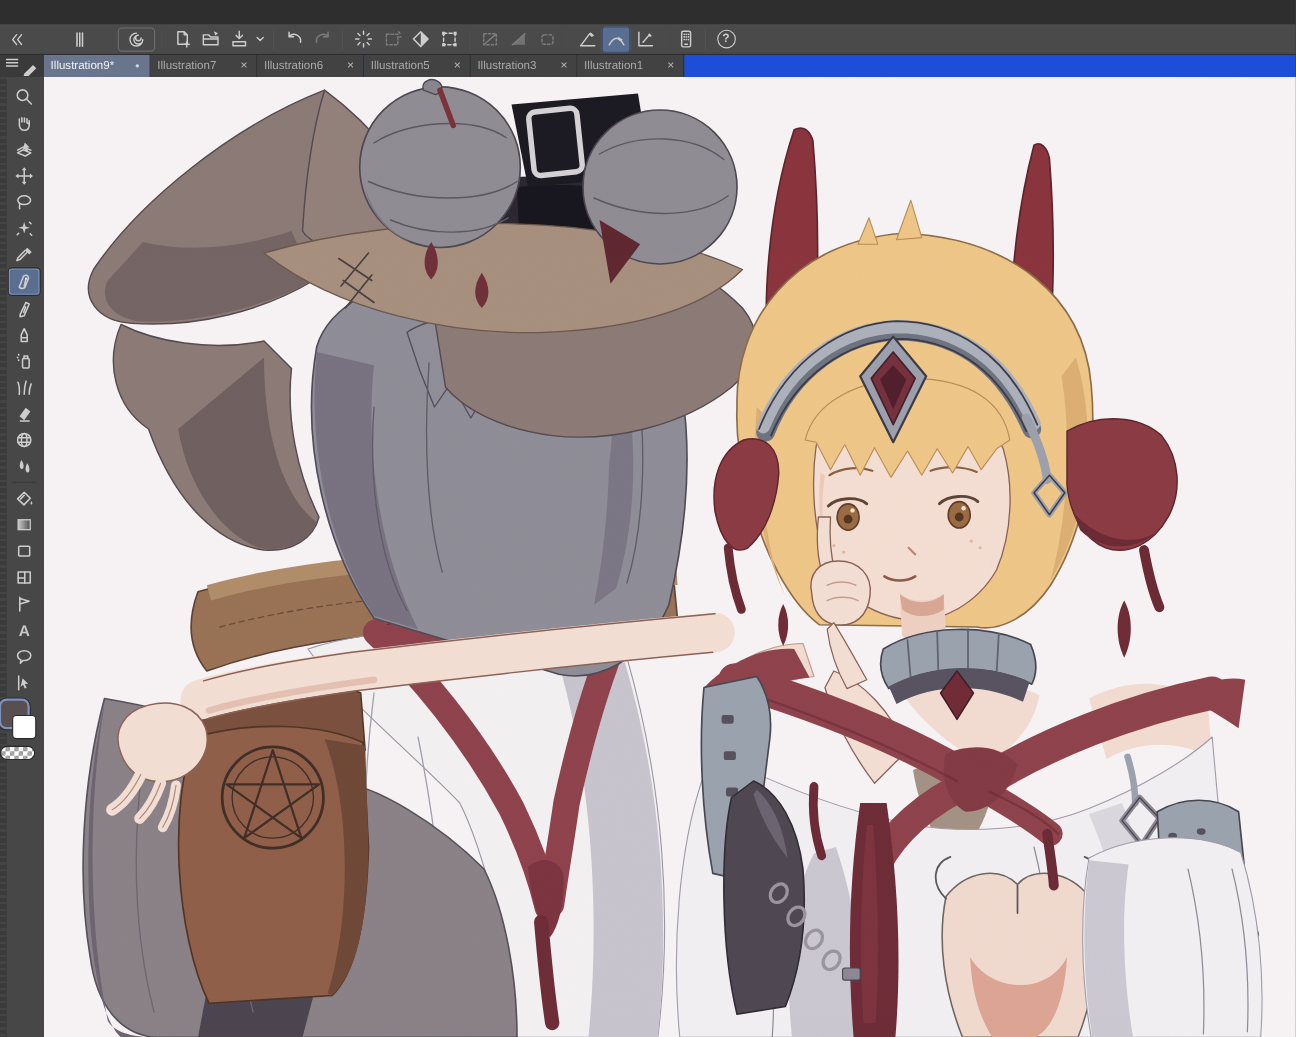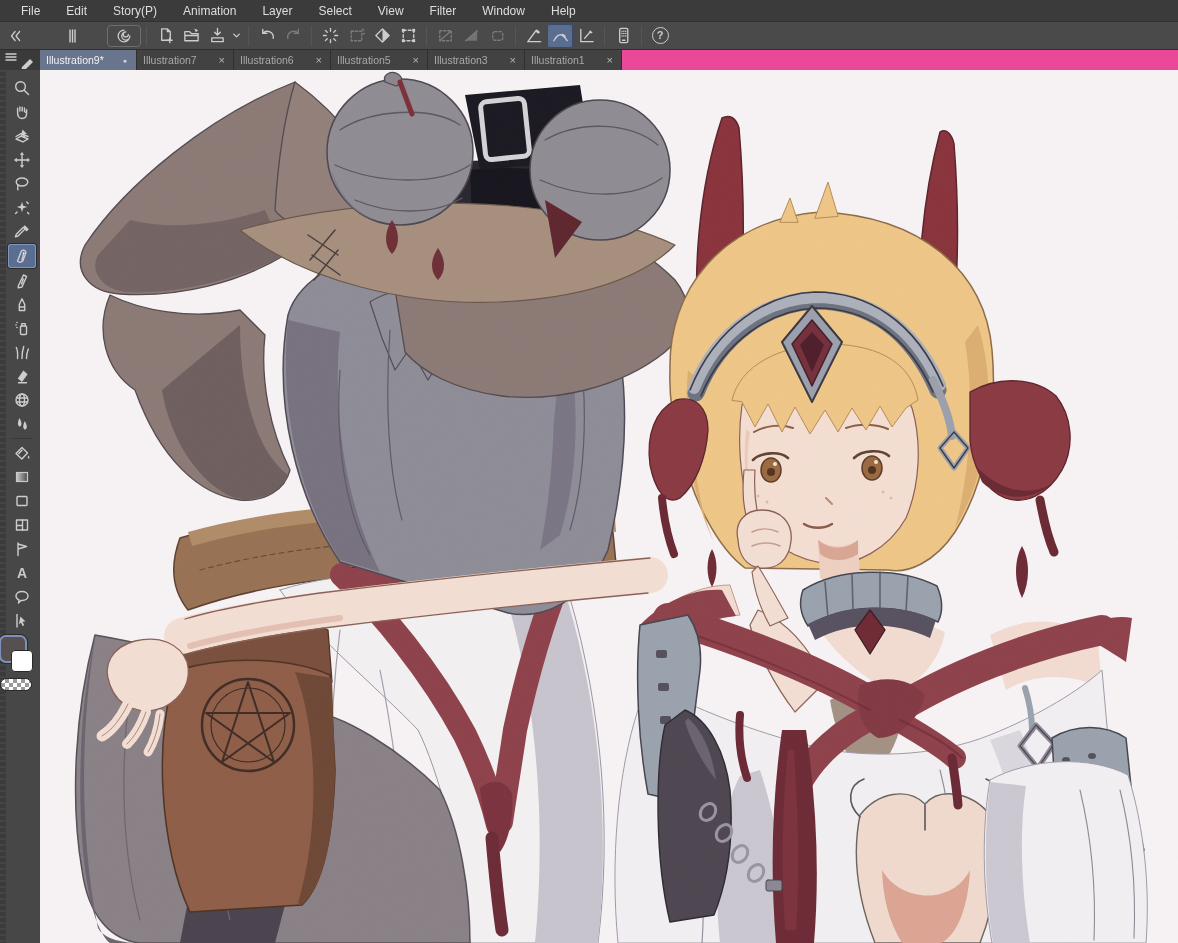--- a/index.html
+++ b/index.html
@@ -22,21 +22,21 @@
   .tbtn.active { background:#5a6e92; box-shadow:inset 0 0 0 1px #394a6b; }
   .tsep { width:1px; height:20px; background:#383838; border-right:1px solid #565656; margin:0 5px; flex:none; }
   .collapse-btn { margin-left:3px; }
   .grip { margin-left:30px; margin-right:22px; }
   .clipbtn { border:1px solid #6e6e6e; border-radius:4px; width:34px; height:22px; }
   .ddchev { width:13px; }
   .help-circle { width:17px; height:17px; border:1.5px solid #cdcdcd; border-radius:50%;
     color:#cdcdcd; font-size:11px; font-weight:bold; text-align:center; line-height:14px; }
 
   
-  .tabbar { position:absolute; left:0; top:50px; width:100%; height:20px; background:#ec4899; display:flex;align-items:center; }
+  .tabbar { position:absolute; left:0; top:50px; width:100%; height:20px; background:#1d4ed8; display:flex;align-items:center; }
   .tabcorner { width:40px; height:20px; flex:none; position:relative; background:#3a3a3a; }
   .tab { width:97px; height:20px; flex:none; display:flex; align-items:center; padding:0 6px;
     background:#424242; border-right:1px solid #2f2f2f; cursor:default; }
   .tab .lbl { flex:1; font-size:10.5px; color:#a9a9a9; white-space:nowrap; overflow:hidden; }
   .tab .x { font-size:11px; color:#b5b5b5; padding:0 2px; }
   .tab .dot { font-size:7px; color:#d2d6dd; padding:0 3px; }
   .tab.active { background:#68758c; }
   .tab.active .lbl { color:#f1f2f5; }
 
   
@@ -64,32 +64,20 @@
   .canvas svg { display:block; width:100%; height:100%; }
 
   .i { stroke:#cdcdcd; fill:none; stroke-width:1.4; stroke-linecap:round; stroke-linejoin:round; }
   .if { fill:#cdcdcd; stroke:none; }
 </style>
 </head>
 <body>
 
 <div class="app">
 
-  <div class="menubar">
-    <div class="menu-item">File</div>
-    <div class="menu-item">Edit</div>
-    <div class="menu-item">Story(P)</div>
-    <div class="menu-item">Animation</div>
-    <div class="menu-item">Layer</div>
-    <div class="menu-item">Select</div>
-    <div class="menu-item">View</div>
-    <div class="menu-item">Filter</div>
-    <div class="menu-item">Window</div>
-    <div class="menu-item">Help</div>
-  </div>
 
   <div class="toolbar">
     <div class="tbtn collapse-btn">
       <svg width="18" height="18" viewBox="0 0 20 20">
           <path class="i" d="M9,5 L5,10 L9,15 M14,5 L10,10 L14,15"></path>
         </svg>
     </div>
     <div class="tbtn grip">
       <svg width="14" height="18" viewBox="0 0 14 18">
           <path class="i" d="M5,3 V15 M7.5,3 V15 M10,3 V15"></path>

